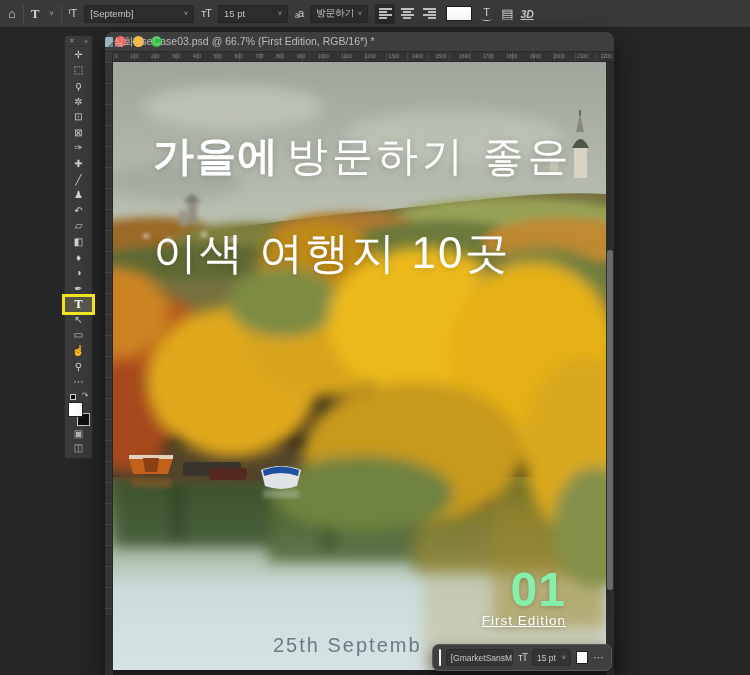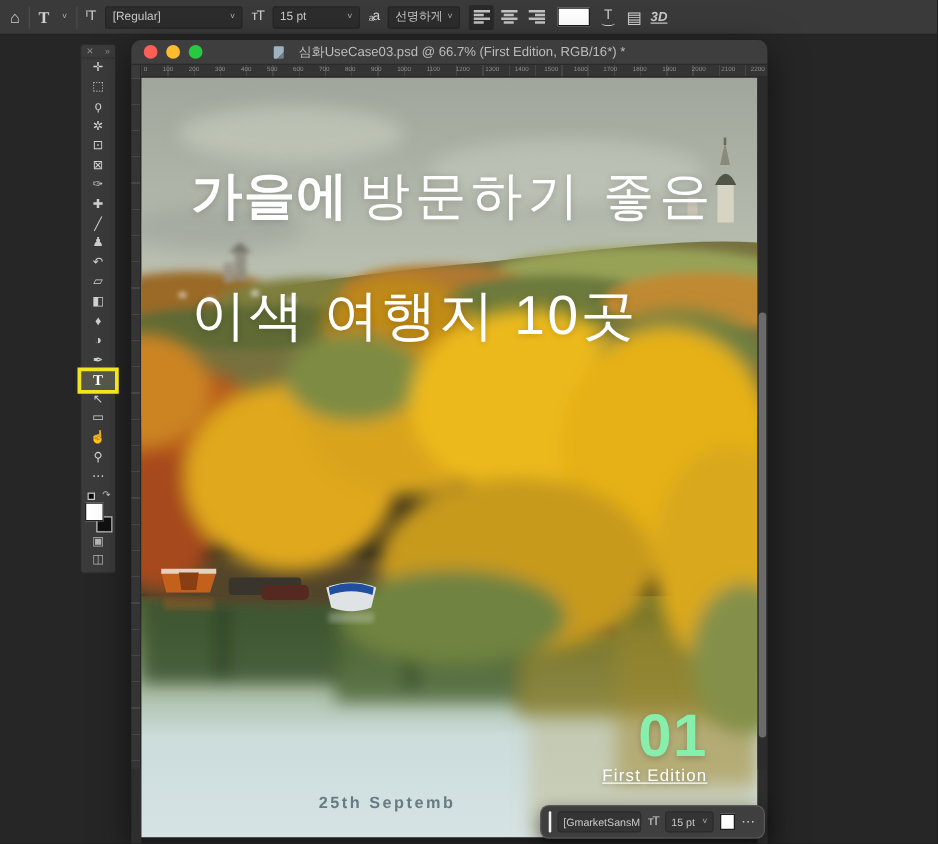--- a/index.html
+++ b/index.html
@@ -51,21 +51,21 @@
   .tp-btn { color:#b5b5b5; font-size:10px; height:13px; line-height:13px; }
 
   
   .doc-window { position:absolute; left:105px; top:32px; width:509px; height:643px;
     background:#2e2e2f; border-radius:8px 8px 0 0; box-shadow:0 8px 30px rgba(0,0,0,.55); overflow:hidden; }
   .titlebar { height:20px; background:#3e3e3f; border-bottom:1px solid #2a2a2b;
     display:flex; align-items:center; position:relative; }
   .lights { display:flex; gap:7px; margin-left:10px; }
   .light { width:11px; height:11px; border-radius:50%; }
   .win-title { position:absolute; left:0; right:0; text-align:center; font-size:10.5px; color:#bcbcbc;
-    display:flex; align-items:center; justify-content:center; gap:12px; pointer-events:none; }
+    display:flex; align-items:center; gap:0; pointer-events:none; }
   .doc-ico { width:8px; height:10px; background:linear-gradient(135deg,#9fb2c0 70%,#6e7e8a 70%); border-radius:1px; }
 
   .ruler-row { height:10px; display:flex; background:#343435; border-bottom:1px solid #272728; }
   .ruler-corner { width:8px; height:10px; background:#3a3a3b; border-right:1px solid #272728; }
   .h-ruler { flex:1; position:relative; display:flex; justify-content:space-between;
     padding:0 2px; align-items:flex-start; overflow:hidden;
     background-image:repeating-linear-gradient(90deg,#55555588 0 1px,transparent 1px 21px); }
   .h-ruler .rt { font-size:5px; color:#8d8d8d; line-height:9px; }
   .content-row { display:flex; height:553px; }
   .v-ruler { width:8px; background:#343435; border-right:1px solid #272728;
@@ -78,22 +78,22 @@
   
   .headline1 { position:absolute; left:40px; top:74px; color:#fff; font-size:41px; line-height:1;
     white-space:nowrap; letter-spacing:4px; font-weight:300; text-shadow:0 1px 6px rgba(0,0,0,.18); }
   .headline1 b { font-weight:800; letter-spacing:1px; margin-right:8px; }
   .headline2 { position:absolute; left:40px; top:169px; color:#fff; font-size:44px; line-height:1;
     white-space:nowrap; letter-spacing:2px; font-weight:400; text-shadow:0 1px 6px rgba(0,0,0,.18); }
   .edition-num { position:absolute; right:40px; top:500px; color:#86efac; font-size:48px; font-weight:800;
     letter-spacing:1px; text-shadow:0 1px 5px rgba(0,0,0,.2); }
   .edition-label { position:absolute; right:40px; top:551px; color:#fff; font-size:13.5px;
     font-weight:400; letter-spacing:1px; text-shadow:0 1px 4px rgba(0,0,0,.25);text-decoration:underline; }
-  .date-text { position:absolute; left:142px; top:572px; color:rgba(92,112,120,.9); font-size:13px;
-    font-weight:700; letter-spacing:2px; white-space:nowrap; }
+  .date-text { position:absolute; left:160px; top:572px; color:rgba(92,112,120,.9); font-size:20px;
+    font-weight:400; letter-spacing:2px; white-space:nowrap; }
 
   
   .context-bar { position:absolute; left:432px; top:644px; width:180px; height:27px;
     background:#3f3f40; border:1px solid rgba(255,255,255,.14); border-radius:7px;
     box-shadow:0 5px 14px rgba(0,0,0,.5); display:flex; align-items:center; padding:0 6px; gap:5px; z-index:9; }
   .cb-cursor { width:2px; height:17px; background:#f2f2f2; border-radius:1px; }
   .cb-field { background:#343435; border:1px solid #2b2b2c; border-radius:3px; height:17px;
     display:flex; align-items:center; justify-content:space-between; padding:0 4px;
     font-size:8.5px; color:#c9c9c9; white-space:nowrap; overflow:hidden; }
   .cb-font { width:78px; } .cb-size { width:44px; }
@@ -107,31 +107,31 @@
 <div class="screen">
 
   <div class="options-bar">
     <span class="ob-icon">⌂</span>
     <span class="ob-sep"></span>
     <span class="ob-icon" style="font-family:'Liberation Serif',serif;font-weight:bold;">T</span>
     <span class="chev">˅</span>
     <span class="ob-sep"></span>
     <span class="ob-icon" style="font-size:11px;">ᴵT</span>
     <div class="field f-style">
-      <span>[Regular]</span>
+      <span>[Septemb]</span>
       <span class="chev">˅</span>
     </div>
     <span class="ob-icon tt-icon">ᴛT</span>
     <div class="field f-size">
       <span>15 pt</span>
       <span class="chev">˅</span>
     </div>
     <span class="ob-icon tt-icon">ₐa</span>
     <div class="field f-aa">
-      <span>선명하게</span>
+      <span>방문하기</span>
       <span class="chev">˅</span>
     </div>
     <div class="align-group">
       <span class="al-btn sel">
           <span class="al">
             <i></i>
             <i></i>
             <i></i>
             <i></i>
           </span>

